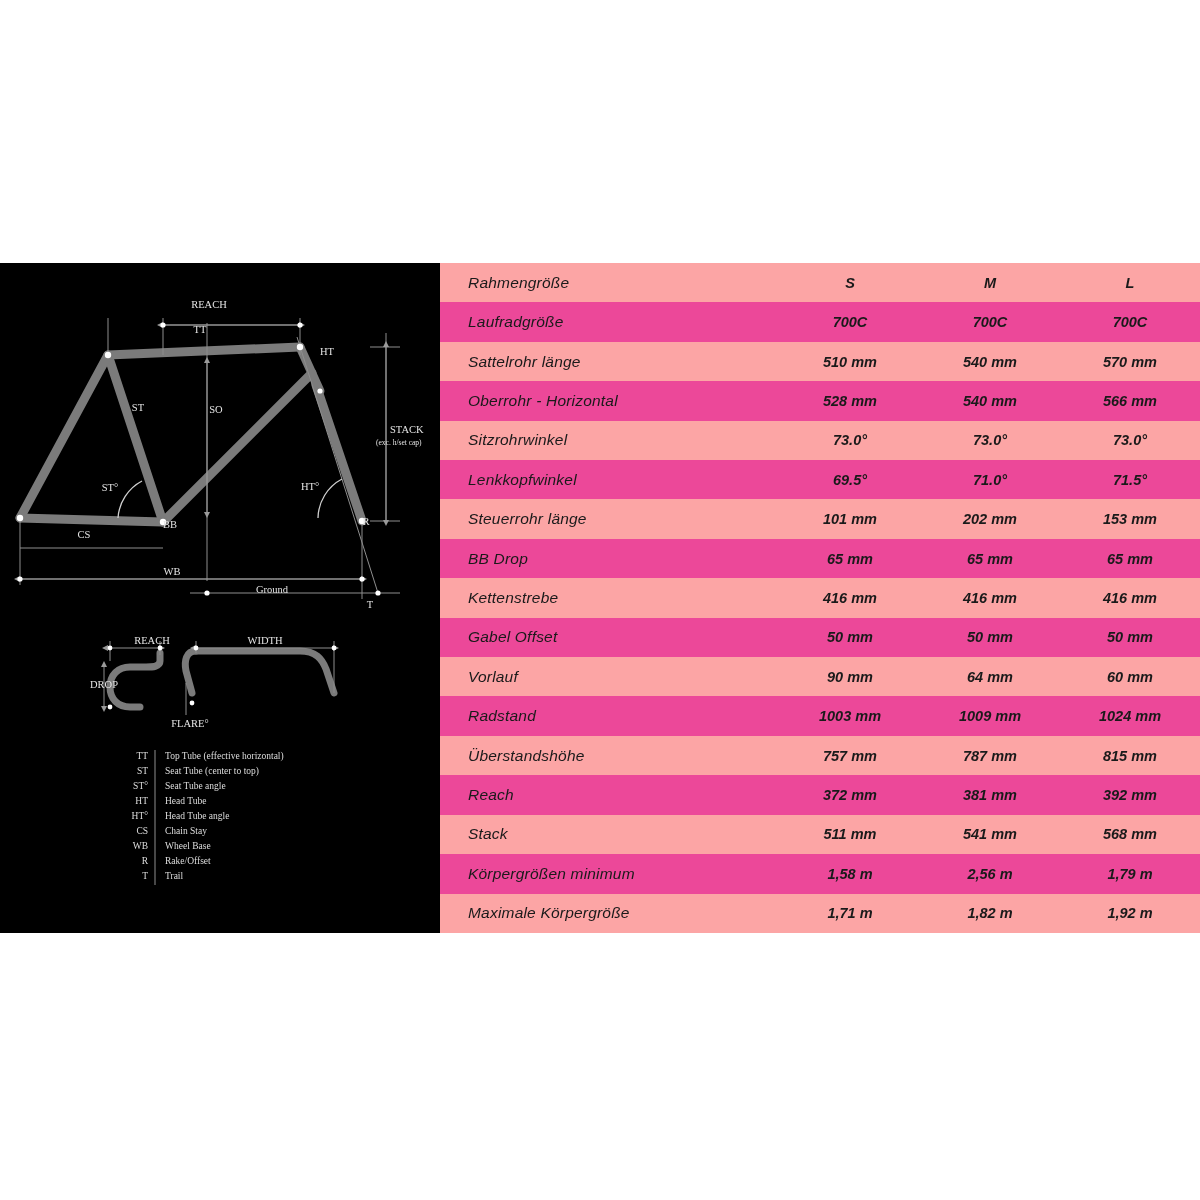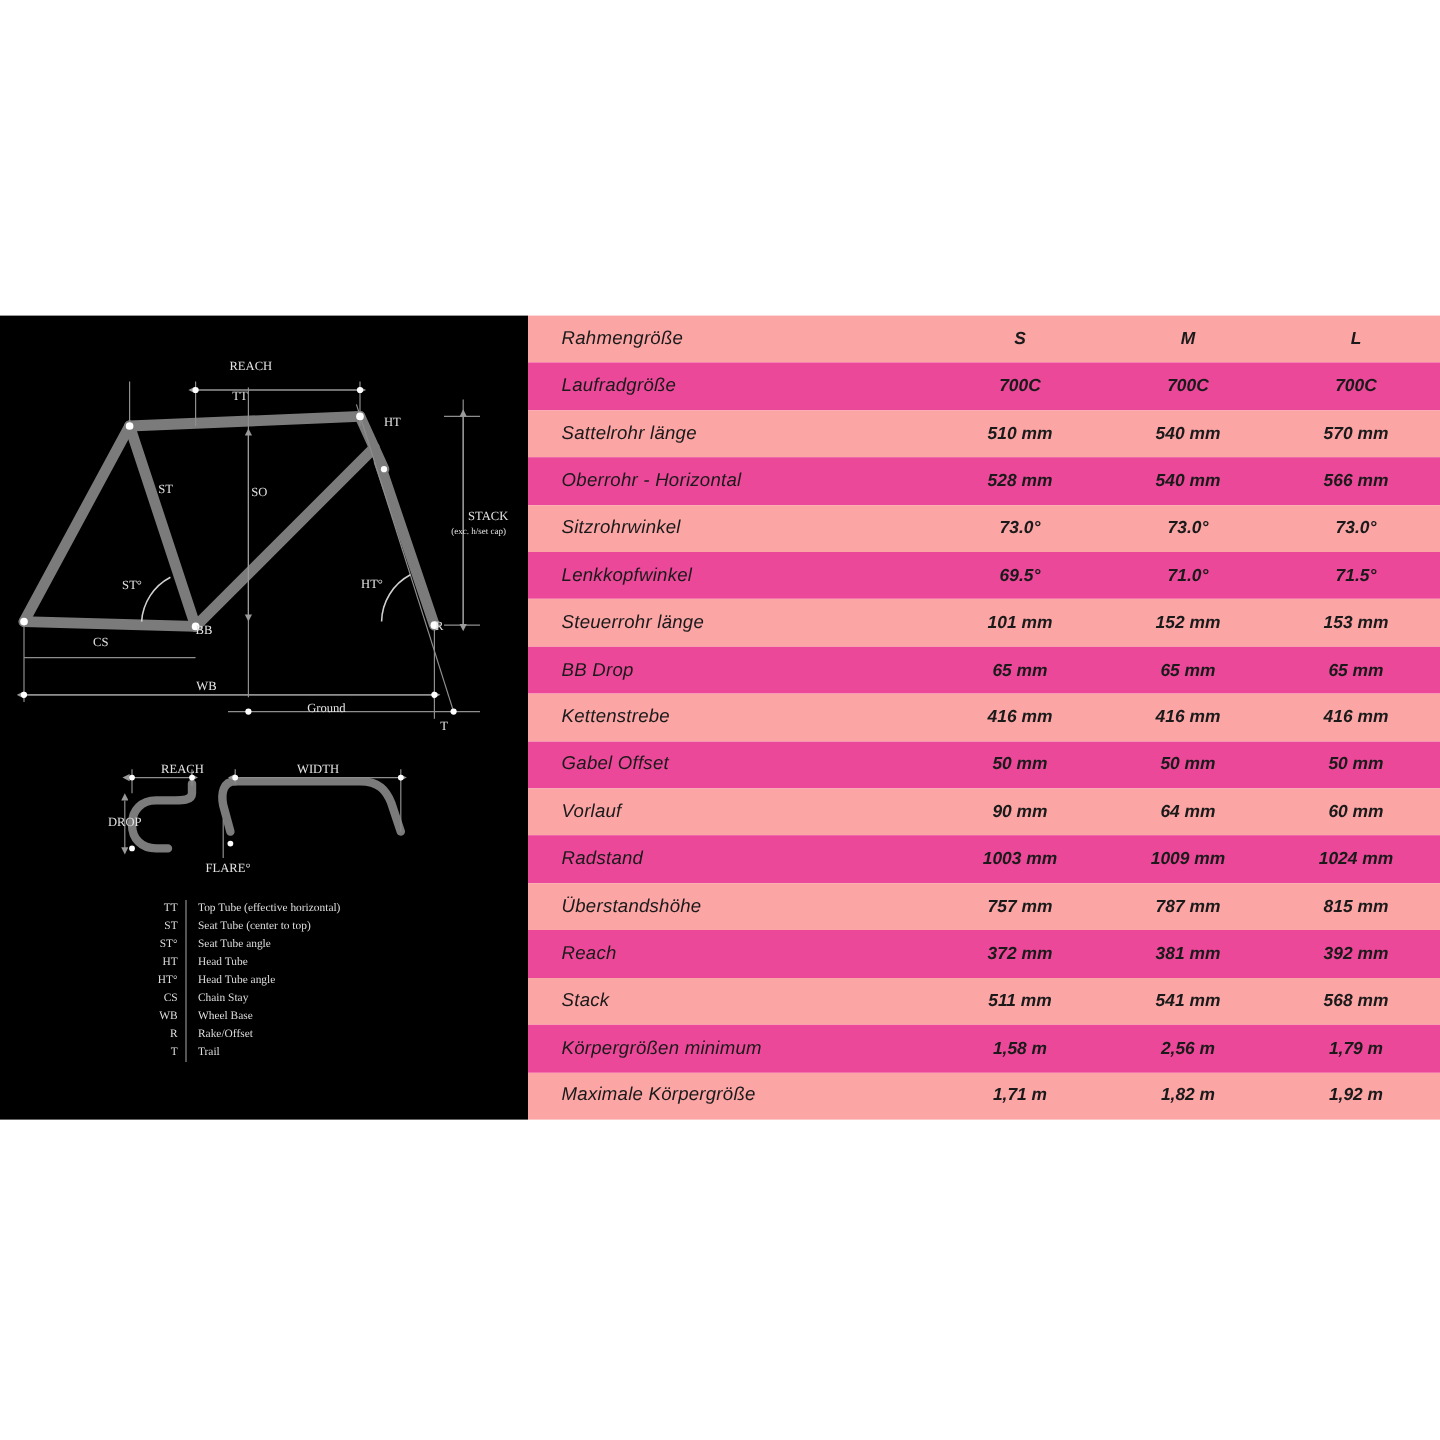--- a/index.html
+++ b/index.html
@@ -286,21 +286,21 @@
     <div class="spec-row even">
       <div class="cell-label">Lenkkopfwinkel</div>
       <div class="cell-val">69.5°</div>
       <div class="cell-val">71.0°</div>
       <div class="cell-val">71.5°</div>
     </div>
 
     <div class="spec-row odd">
       <div class="cell-label">Steuerrohr länge</div>
       <div class="cell-val">101 mm</div>
-      <div class="cell-val">152 mm</div>
+      <div class="cell-val">202 mm</div>
       <div class="cell-val">153 mm</div>
     </div>
 
     <div class="spec-row even">
       <div class="cell-label">BB Drop</div>
       <div class="cell-val">65 mm</div>
       <div class="cell-val">65 mm</div>
       <div class="cell-val">65 mm</div>
     </div>
 

